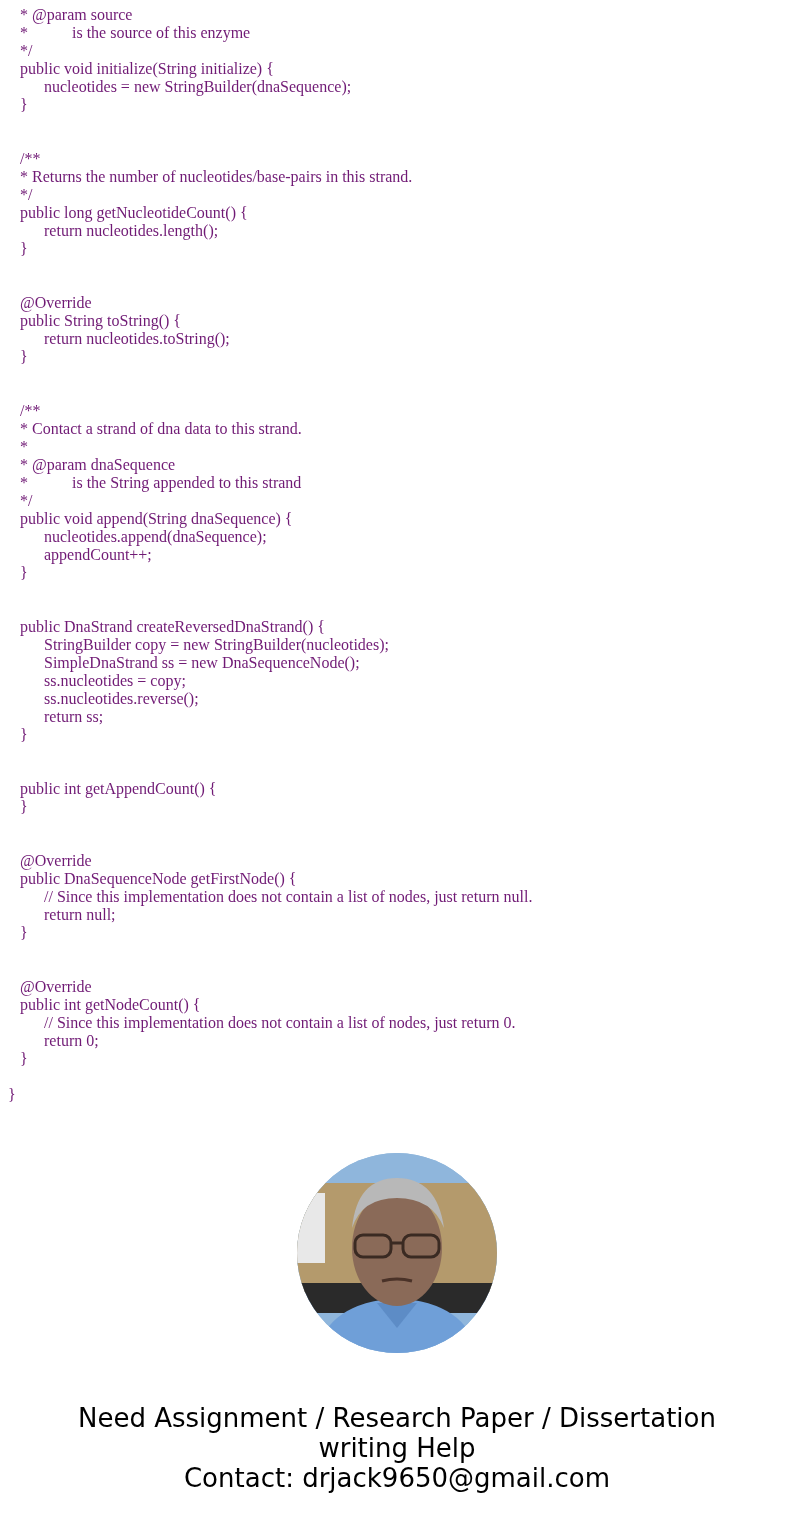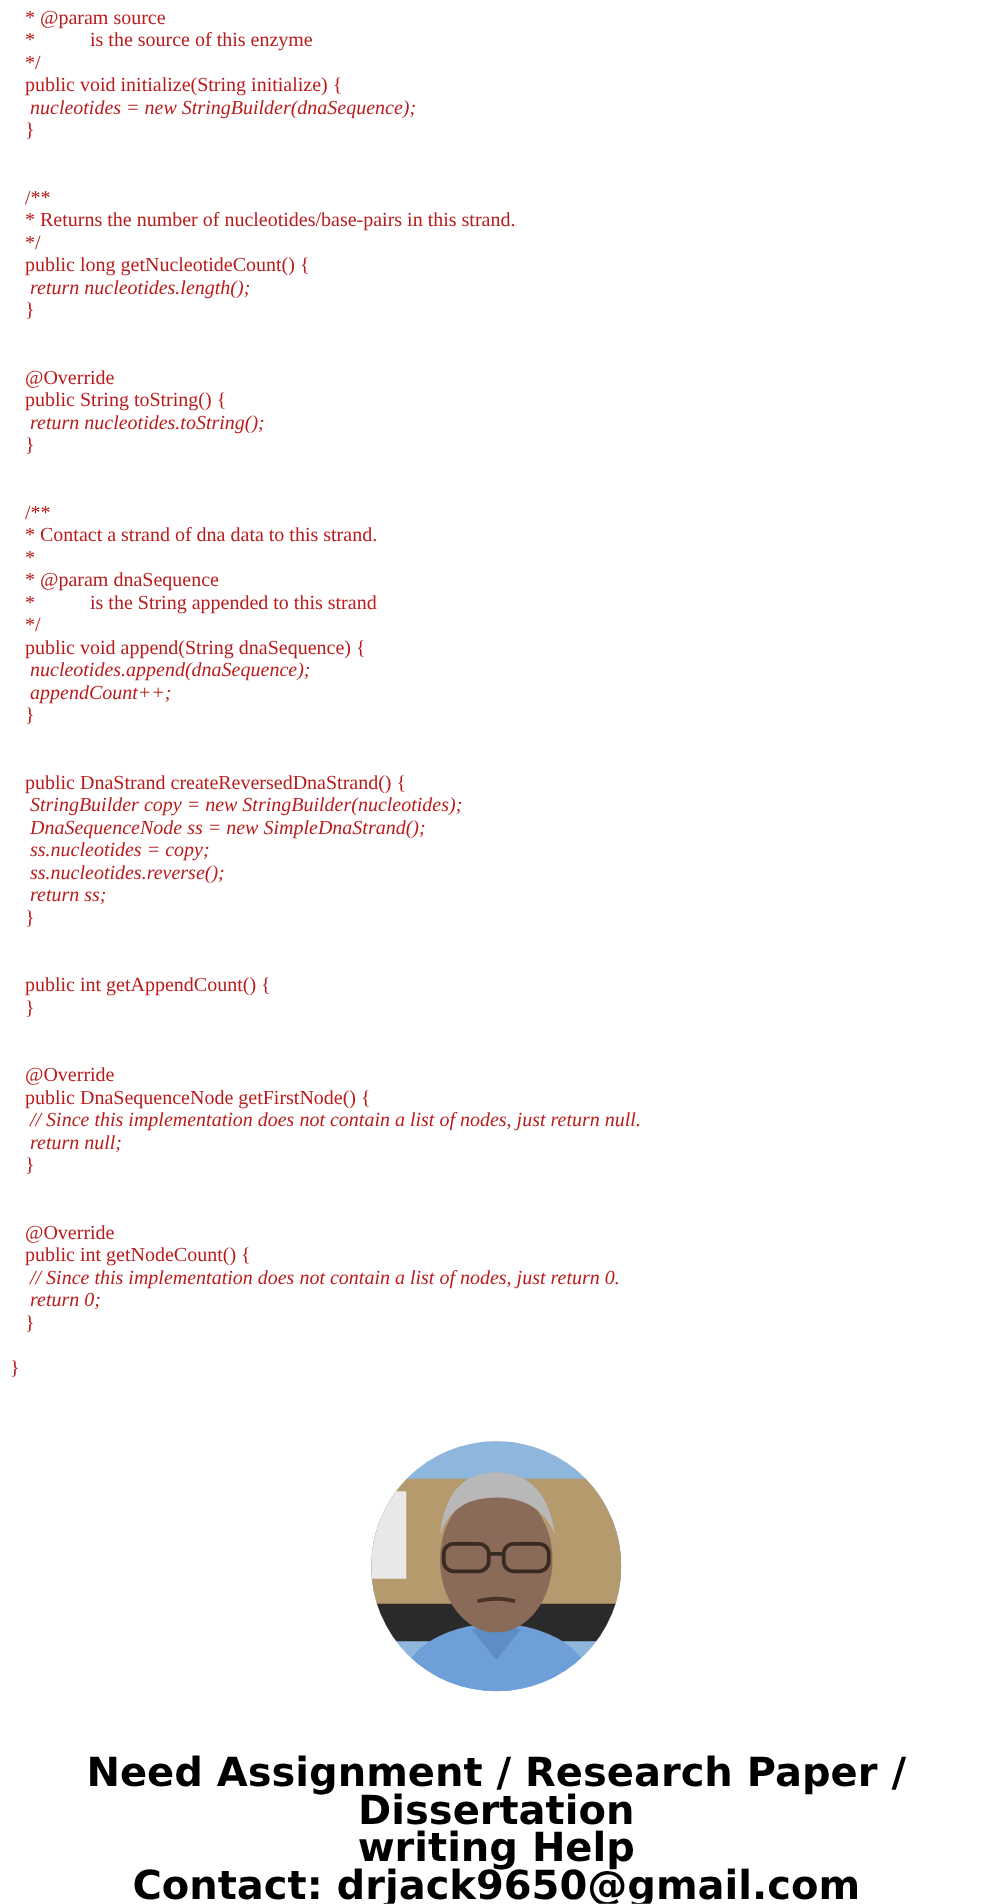--- a/index.html
+++ b/index.html
@@ -1,32 +1,32 @@
 <!DOCTYPE html>
 <html><head>
   <meta charset="utf-8">
   <style>
     html, body { margin: 0; padding: 0; background: #ffffff; }
     body { width: 794px; height: 1523px; position: relative; overflow: hidden; }
     .code {
       position: absolute; left: 0; top: 6px; width: 737px;
       font-family: "Liberation Serif", serif; font-size: 16px; line-height: 18px;
-      color: #b91c1c;
+      color: #701a75;
     }
     .line { height: 18px; white-space: pre; }
     .i0 { padding-left: 8px; }
     .i1 { padding-left: 20px; }
-    .i2 { padding-left: 24px; font-style: italic; }
+    .i2 { padding-left: 44px; }
     .avatar {
       position: absolute; left: 297px; top: 1153px; width: 200px; height: 200px;
       border-radius: 50%; overflow: hidden; background: #8fb6dc;
     }
     .promo {
       position: absolute; left: 0; top: 1403px; width: 794px; text-align: center;
-      font-family: "DejaVu Sans", sans-serif; font-weight: bold; font-size: 32px;
+      font-family: "DejaVu Sans", sans-serif; font-weight: normal; font-size: 26px;
       line-height: 30px; color: #000000;
     }
   </style>
 </head>
 <body>
 
 <div class="code" id="code">
     <div class="line i1">* @param source</div>
     <div class="line i1">*           is the source of this enzyme</div>
     <div class="line i1">*/</div>
@@ -56,21 +56,21 @@
     <div class="line i1">*           is the String appended to this strand</div>
     <div class="line i1">*/</div>
     <div class="line i1">public void append(String dnaSequence) {</div>
     <div class="line i2">nucleotides.append(dnaSequence);</div>
     <div class="line i2">appendCount++;</div>
     <div class="line i1">}</div>
     <div class="line i1"></div>
     <div class="line i1"></div>
     <div class="line i1">public DnaStrand createReversedDnaStrand() {</div>
     <div class="line i2">StringBuilder copy = new StringBuilder(nucleotides);</div>
-    <div class="line i2">DnaSequenceNode ss = new SimpleDnaStrand();</div>
+    <div class="line i2">SimpleDnaStrand ss = new DnaSequenceNode();</div>
     <div class="line i2">ss.nucleotides = copy;</div>
     <div class="line i2">ss.nucleotides.reverse();</div>
     <div class="line i2">return ss;</div>
     <div class="line i1">}</div>
     <div class="line i1"></div>
     <div class="line i1"></div>
     <div class="line i1">public int getAppendCount() {</div>
     <div class="line i1">}</div>
     <div class="line i1"></div>
     <div class="line i1"></div>

